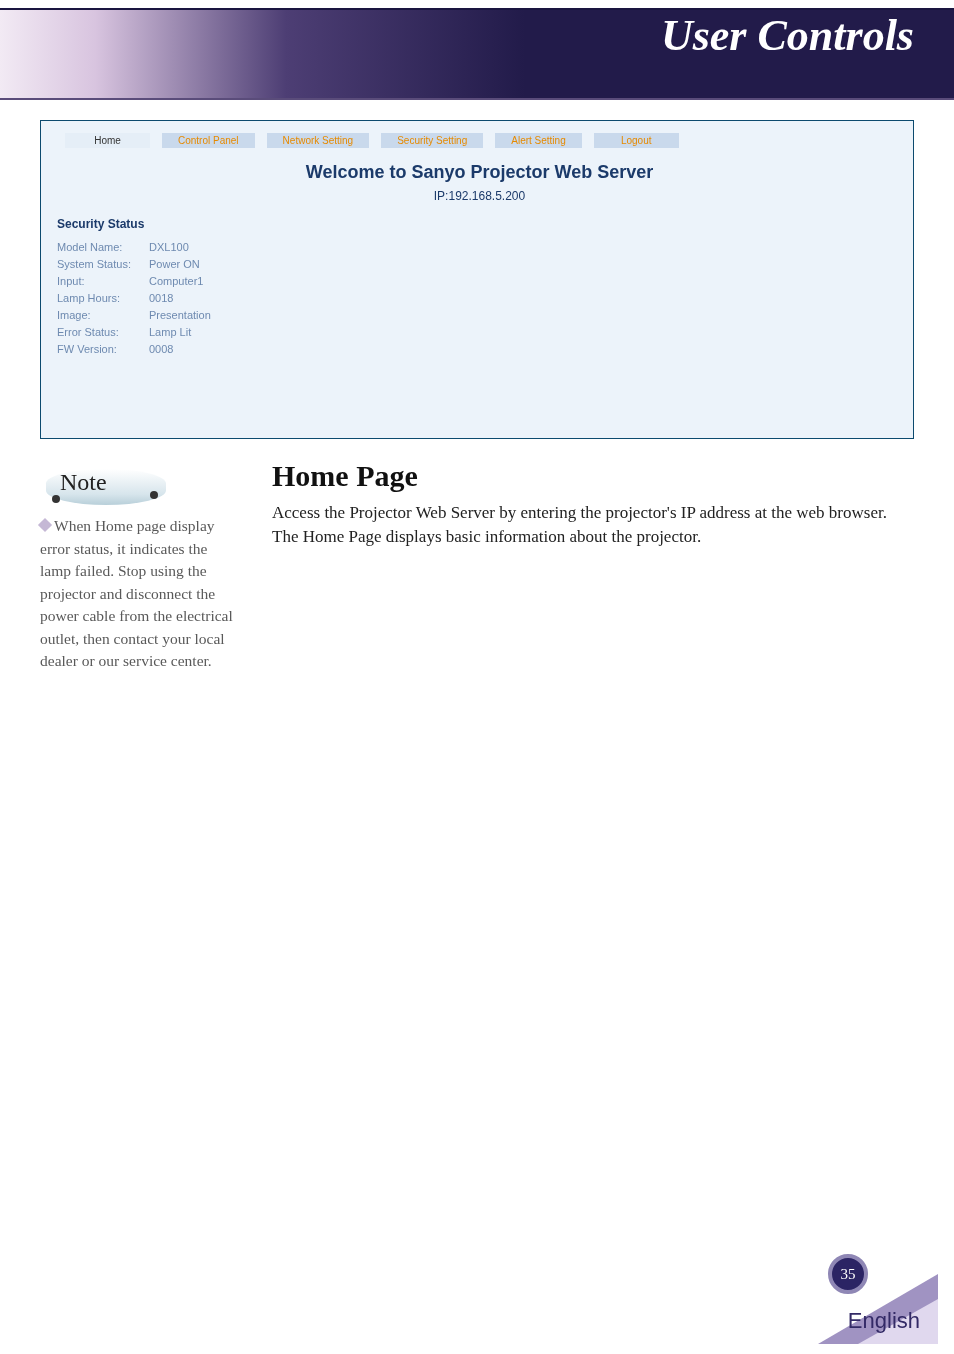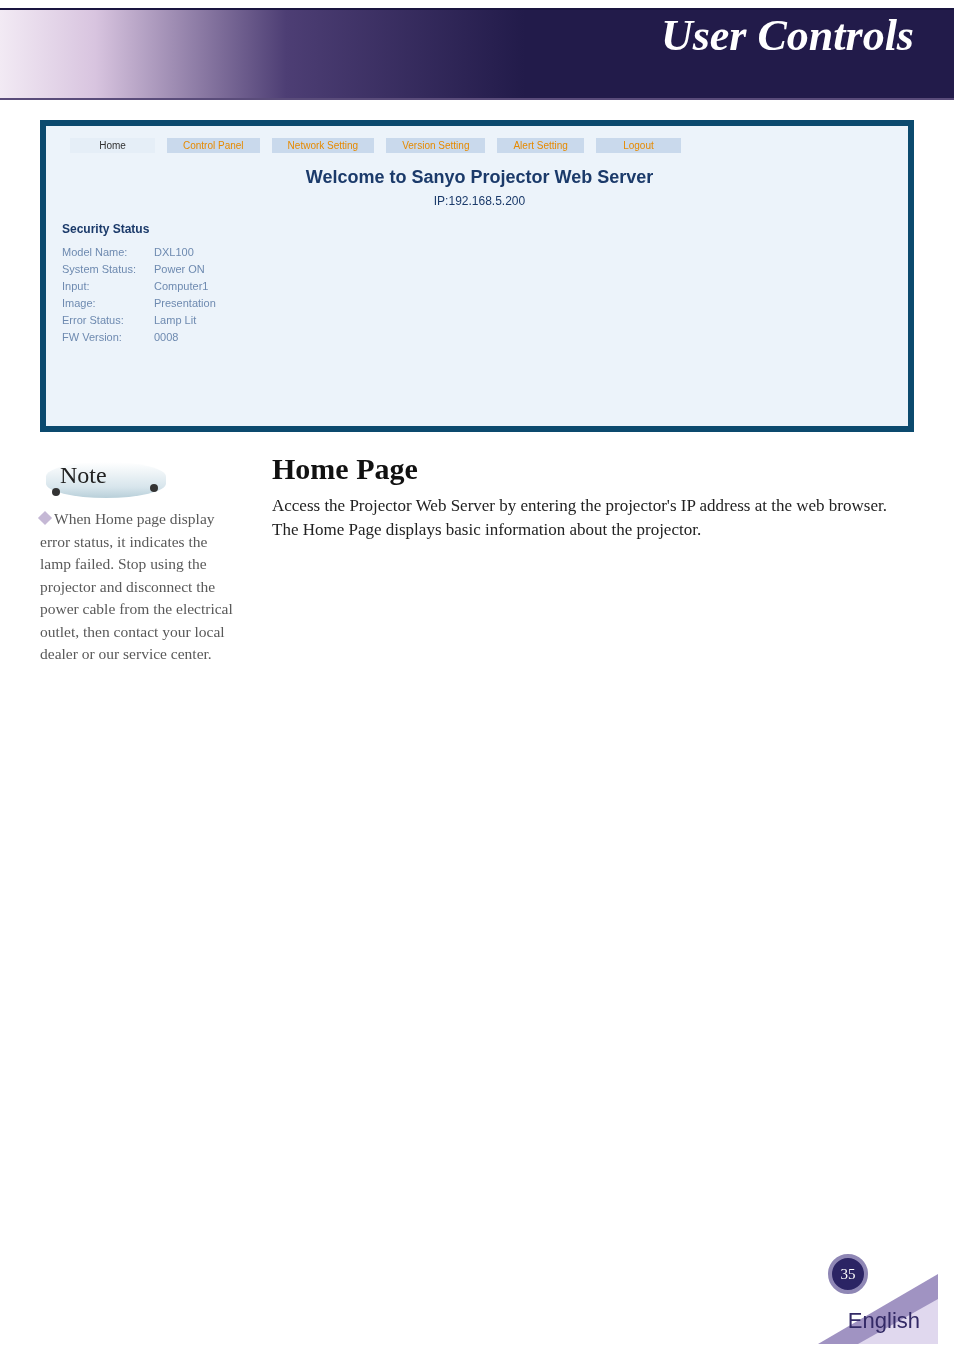--- a/index.html
+++ b/index.html
@@ -25,21 +25,21 @@
   }
   .header-band h1 {
     color: #fff;
     font-style: italic;
     font-weight: bold;
     font-size: 44px;
     font-family: "Palatino Linotype", "Book Antiqua", serif;
   }
   .screenshot {
     margin: 20px 40px 20px 40px;
-    border: 6px solid #0c4a6e;
+    border: 1px solid #0c4a6e;
     background: #ecf3fa;
     font-family: Tahoma, Arial, sans-serif;
     font-size: 11px;
     position: relative;
     padding: 12px 11px 80px 16px;
   }
   .nav-tabs {
     display: flex;
     gap: 12px;
     margin-bottom: 14px;
@@ -202,39 +202,43 @@
 
 <div class="header-band">
   <h1>User Controls</h1>
 </div>
 
 <div class="screenshot">
   <div class="nav-tabs">
     <div class="tab active">Home</div>
     <div class="tab">Control Panel</div>
     <div class="tab">Network Setting</div>
-    <div class="tab">Version Setting</div>
+    <div class="tab">Security Setting</div>
     <div class="tab">Alert Setting</div>
     <div class="tab">Logout</div>
   </div>
   <div class="welcome">Welcome to Sanyo Projector Web Server</div>
   <div class="ip">IP:192.168.5.200</div>
   <div class="section-title">Security Status</div>
   <div class="status-grid">
     <div class="status-row">
         <div class="status-label">Model Name:</div>
         <div>DXL100</div>
       </div>
     <div class="status-row">
         <div class="status-label">System Status:</div>
         <div>Power ON</div>
       </div>
     <div class="status-row">
         <div class="status-label">Input:</div>
         <div>Computer1</div>
+      </div>
+    <div class="status-row">
+        <div class="status-label">Lamp Hours:</div>
+        <div>0018</div>
       </div>
     <div class="status-row">
         <div class="status-label">Image:</div>
         <div>Presentation</div>
       </div>
     <div class="status-row">
         <div class="status-label">Error Status:</div>
         <div>Lamp Lit</div>
       </div>
     <div class="status-row">

